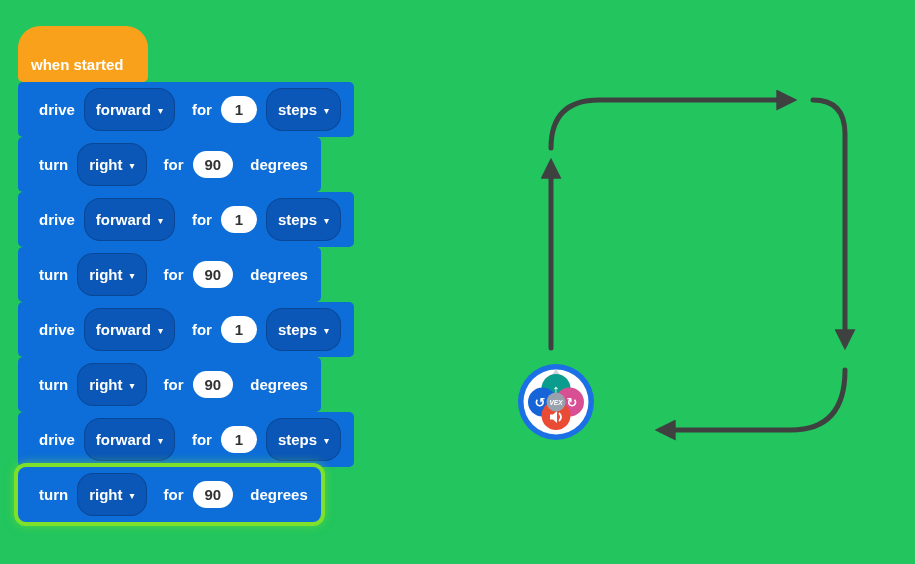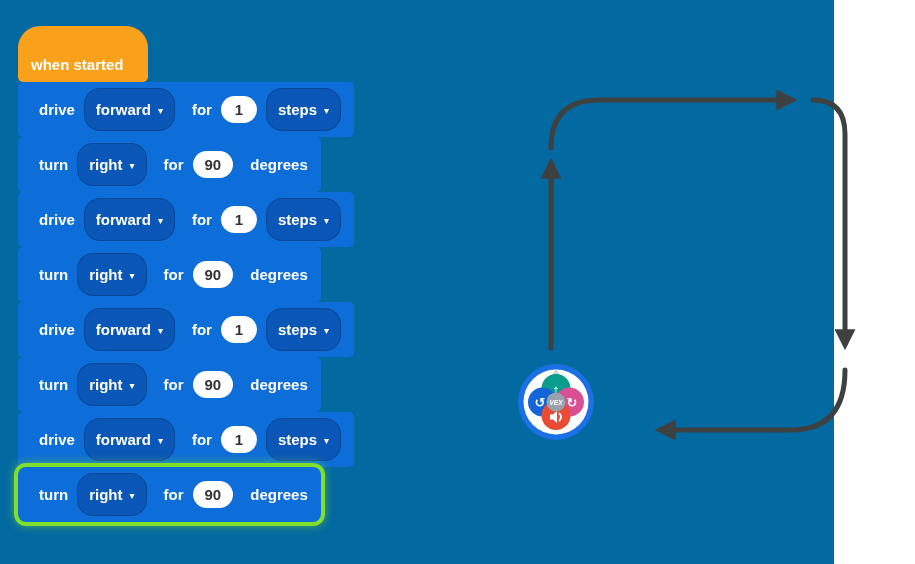--- a/index.html
+++ b/index.html
@@ -1,21 +1,21 @@
 <!DOCTYPE html>
 <html><head>
 <meta charset="utf-8">
 <style>
   html,body{margin:0;padding:0;}
   body{
     width:915px;height:564px;background:#ffffff;overflow:hidden;
     font-family:"Liberation Sans","DejaVu Sans",sans-serif;
     -webkit-font-smoothing:antialiased;
   }
-  .page{position:relative;width:834px;height:564px;background:#0369a1;}
+  .page{position:relative;width:915px;height:564px;background:#22c55e;}
 
   
   .block-stack{position:absolute;left:18px;top:26px;}
   .hat{
     width:130px;height:56px;background:#f9a11b;
     border-radius:22px 22px 5px 5px;
     display:flex;align-items:flex-end;padding:0 13px 9px 13px;
     box-sizing:border-box;color:#fff;font-size:15px;font-weight:700;
     position:relative;z-index:1;
   }

